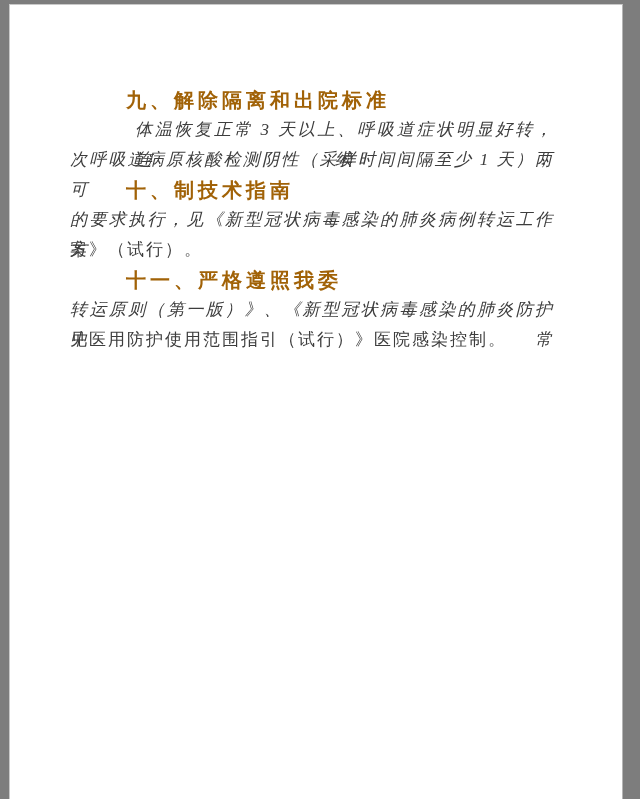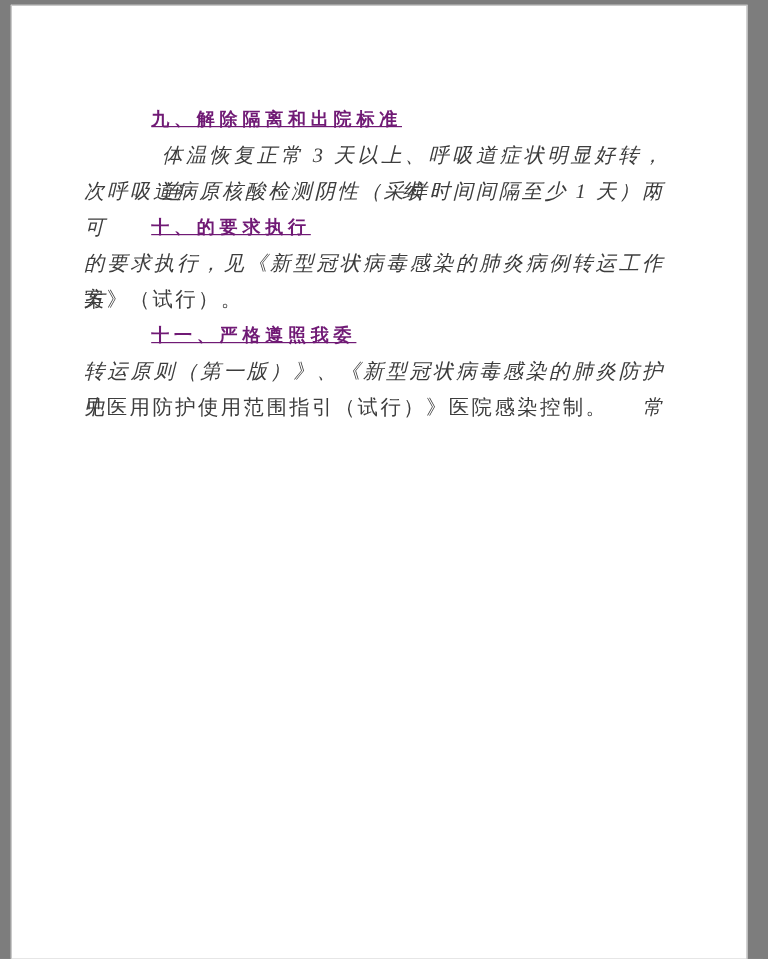--- a/index.html
+++ b/index.html
@@ -48,42 +48,41 @@
   }
   .line.justified {
     white-space: normal;
     text-align: justify;
     text-align-last: justify;
     font-style: italic;
   }
   .heading-line {
     font-family: "Liberation Sans", "DejaVu Sans", sans-serif;
     font-weight: 700;
-    font-size: 15px;
+    font-size: 20px;
     letter-spacing: 4px;
     padding-left: 56px;
-    color: #701a75;
-    text-decoration: underline;
+    color: #a16207;
   }
   .first-line {
     padding-left: 65px;
   }
 </style>
 </head>
 <body>
 
 <div class="frame">
   <div class="paper">
     <div class="text-block">
 
       <div class="line heading-line">九、解除隔离和出院标准</div>
       <div class="line first-line justified">体温恢复正常 3 天以上、呼吸道症状明显好转，连续两</div>
       <div class="line justified">次呼吸道病原核酸检测阴性（采样时间间隔至少 1 天），可</div>
 
-      <div class="line heading-line">十、的要求执行</div>
+      <div class="line heading-line">十、制技术指南</div>
       <div class="line justified">的要求执行，见《新型冠状病毒感染的肺炎病例转运工作方</div>
       <div class="line">案》（试行）。</div>
 
       <div class="line heading-line">十一、严格遵照我委</div>
       <div class="line justified">转运原则（第一版）》、《新型冠状病毒感染的肺炎防护中常</div>
       <div class="line">见医用防护使用范围指引（试行）》医院感染控制。</div>
 
     </div>
   </div>
 </div>

